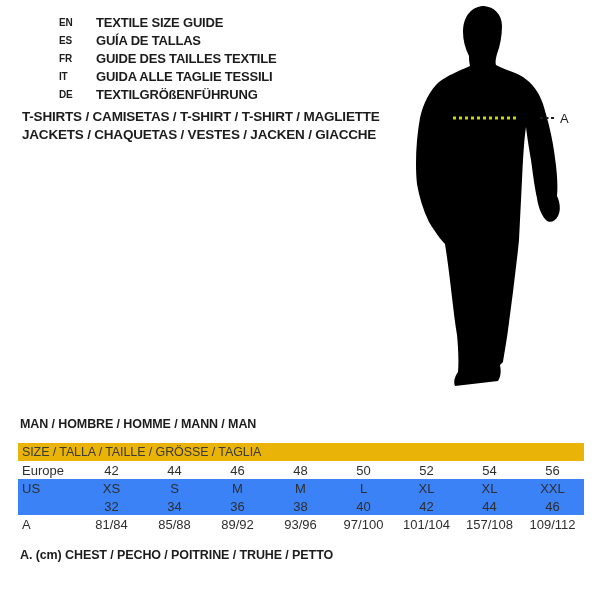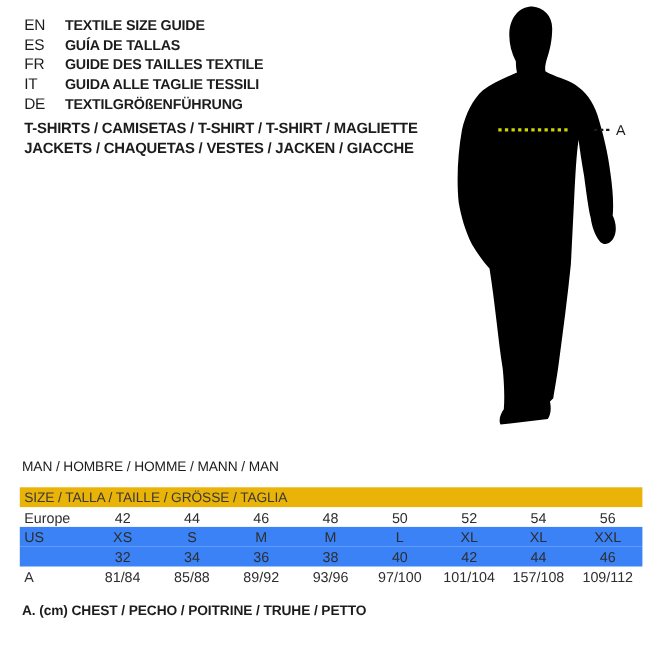--- a/index.html
+++ b/index.html
@@ -10,34 +10,34 @@
     height: 600px;
     background: #ffffff;
     font-family: "Liberation Sans", sans-serif;
     color: #1c1c1c;
     overflow: hidden;
   }
 
   
   .lang-list { position: absolute; top: 13px; left: 22px; }
   .lang-row { display: flex; height: 18px; align-items: center; }
-  .lang-code { width: 37px; font-weight: 400; font-size: 14px; letter-spacing: -0.2px; }
+  .lang-code { width: 37px; font-weight: 700; font-size: 10px; letter-spacing: -0.2px; margin-left: 37px; }
   .lang-text { font-weight: 700; font-size: 13px; letter-spacing: -0.2px; }
 
   
   .garment { position: absolute; top: 108px; left: 22px; }
   .garment div { font-weight: 700; font-size: 13.5px; line-height: 17.5px; letter-spacing: -0.2px; }
 
   
   .figure { position: absolute; left: 395px; top: 0; width: 180px; height: 400px; }
 
   
   .section-title {
     position: absolute; left: 20px; top: 417px;
-    font-weight: 400; font-size: 12.5px; letter-spacing: -0.1px; text-align: center;
+    font-weight: 700; font-size: 12.5px; letter-spacing: -0.1px; text-align: center;
   }
 
   
   .size-table { position: absolute; left: 18px; top: 443px; width: 566px; }
   .thead {
     height: 18px; background: #eab308; color: #3a3a3a;
     font-size: 12.5px; display: flex; align-items: center;
     padding-left: 4px; letter-spacing: -0.1px;
   }
   .trow { height: 18px; display: flex; align-items: center; font-size: 13px; color: #2e2e2e; }

